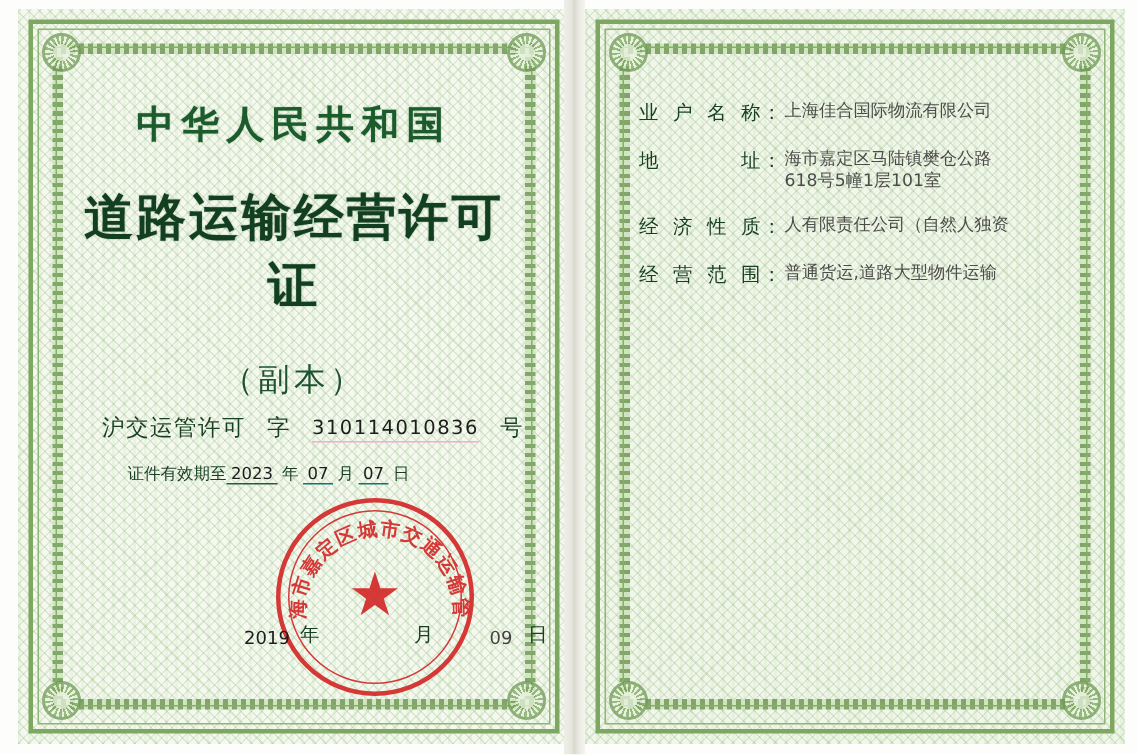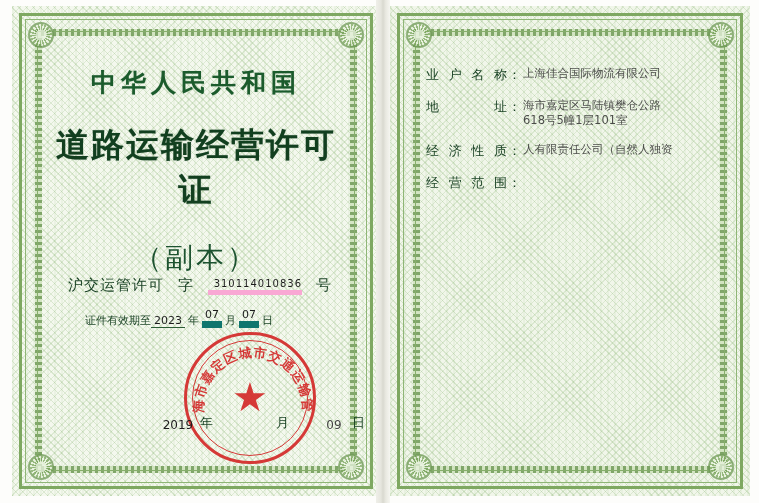--- a/index.html
+++ b/index.html
@@ -135,21 +135,21 @@
     font-size: 33px;
     letter-spacing: 2px;
     color: #123f1f;
     margin-top: 24px;
     text-shadow: 0 0 1px rgba(18,63,31,0.5);
   }
 
   .doc-subtitle {
     text-align: center;
     font-family: "DejaVu Serif", "Liberation Serif", serif;
-    font-size: 28px;
+    font-size: 21px;
     letter-spacing: 3px;
     color: #1d5330;
     margin-top: 26px;
   }
 
   .license-line {
     position: absolute;
     left: 26px;
     right: 18px;
     top: 236px;
@@ -158,22 +158,22 @@
     font-family: "DejaVu Serif", "Liberation Serif", serif;
     font-size: 15px;
     color: #173f22;
     letter-spacing: 1px;
   }
   .license-line .prefix { white-space: nowrap; }
   .license-line .zi { margin: 0 14px; }
   .license-line .num {
     flex: 1;
     text-align: right;
-    border-bottom: 5px solid #f9a8d4;
-    font-size: 10px;
+    border-bottom: 1px solid #f9a8d4;
+    font-size: 13px;
     padding-bottom: 1px;
     color: #1c1c1c;
     font-family: "DejaVu Sans", "Liberation Sans", sans-serif;
   }
   .license-line .hao { margin-left: 14px; white-space: nowrap; }
 
   .valid-line {
     position: absolute;
     left: 43px;
     right: 40px;
@@ -190,21 +190,21 @@
     text-align: center;
     border-bottom: 1px solid #2c5c35;
     font-family: "DejaVu Sans", "Liberation Sans", sans-serif;
     font-size: 11px;
     color: #1c1c1c;
   }
   .valid-line .v-unit { margin: 0 3px; }
   .valid-line .v-mm, .valid-line .v-dd {
     min-width: 20px;
     text-align: center;
-    border-bottom: 7px solid #0f766e;
+    border-bottom: 1px solid #0f766e;
     font-family: "DejaVu Sans", "Liberation Sans", sans-serif;
     font-size: 11px;
     color: #1c1c1c;
   }
 
   
   .seal {
     position: absolute;
     left: 142px;
     top: 292px;
@@ -425,18 +425,19 @@
 
       <div class="frow">
         <span class="flabel">经济性质</span>
         <span class="fcolon">：</span>
         <span class="fvalue">人有限责任公司（自然人独资</span>
       </div>
 
       <div class="frow">
         <span class="flabel">经营范围</span>
         <span class="fcolon">：</span>
+        <span class="fvalue">普通货运,道路大型物件运输</span>
       </div>
 
     </div>
   </div>
 
 </div>
 
 </body></html>

